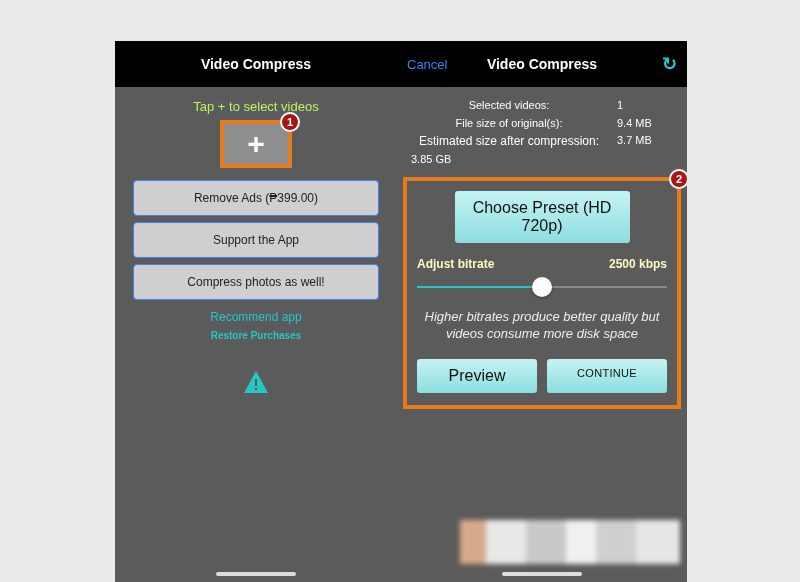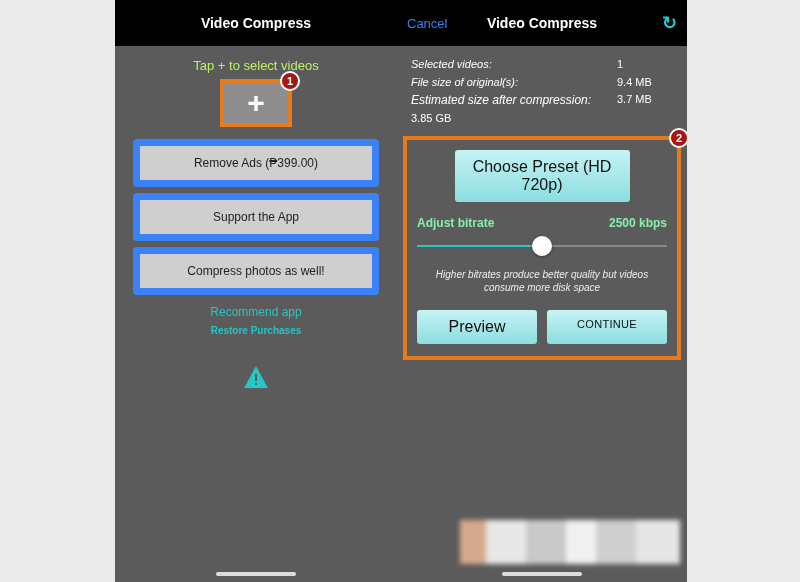--- a/index.html
+++ b/index.html
@@ -9,20 +9,21 @@
     background: #eaeaea;
     font-family: -apple-system, Helvetica, Arial, sans-serif;
     display: flex;
     position: relative;
     overflow: hidden;
   }
   .phone {
     position: relative;
     background: #5b5b5b;
     overflow: hidden;
+    margin-top: 41px;
   }
   .phone.left {
     width: 282px;
     margin-left: 115px;
   }
   .phone.right {
     width: 290px;
     margin-left: 0;
   }
   .topbar {
@@ -65,38 +66,38 @@
     position: relative;
   }
   .addplus { color: #fff; font-size: 30px; font-weight: 700; line-height: 1; }
   .pillbtn {
     background: #cfcfcf;
     color: #222;
     font-size: 12px;
     padding: 10px 8px;
     border-radius: 4px;
     margin: 6px 8px;
-    border: 7px solid #3b82f6;
+    border: 1px solid #3b82f6;
   }
   .smalllink { color: #24c6c6; font-size: 12px; margin-top: 10px; }
   .smalllink2 { color: #24c6c6; font-size: 10px; margin-top: 6px; font-weight: bold; }
   .warn {
     width: 26px; height: 22px;
     margin: 30px auto 0;
     position: relative;
   }
   .warn svg { display: block; }
 
   .right .info {
     padding: 10px 14px 0 14px;
     color: #fff;
     font-size: 11px;
   }
   .info-row { display: flex; justify-content: space-between; line-height: 1.6; }
-  .info-row .lab { text-align: left; flex: 1; padding-right: 10px; font-size: 11px; font-style: italic; }
+  .info-row .lab { text-align: center; flex: 1; padding-right: 10px; font-size: 11px; }
   .info-row .lab.small { font-size: 12px; }
   .info-row .val { width: 56px; text-align: left; }
 
   .settings-panel {
     border: 4px solid #e67b1a;
     margin: 8px 6px;
     padding: 10px 10px 12px;
     position: relative;
   }
   .cyanbtn {
@@ -105,21 +106,21 @@
     text-align: center;
     font-size: 16px;
     color: #111;
     padding: 8px;
     margin: 0 auto;
     width: 175px;
   }
   .adj-row {
     display: flex;
     justify-content: space-between;
-    color: #86efac;
+    color: #fef9c3;
     font-size: 12px;
     font-weight: 600;
     margin-top: 14px;
   }
   .slider {
     position: relative;
     height: 20px;
     margin-top: 6px;
   }
   .slider .track-back {
@@ -141,21 +142,21 @@
     top: 0;
     width: 20px; height: 20px;
     background: #fff;
     border-radius: 50%;
     margin-left: -10px;
     box-shadow: 0 1px 3px rgba(0,0,0,0.4);
   }
   .hint {
     color: #eee;
     font-style: italic;
-    font-size: 10px;
+    font-size: 13px;
     text-align: center;
     margin-top: 12px;
     line-height: 1.3;
   }
   .btnrow {
     display: flex;
     gap: 10px;
     margin-top: 16px;
   }
   .btnrow .cyanbtn { width: auto; flex: 1; margin: 0; }

